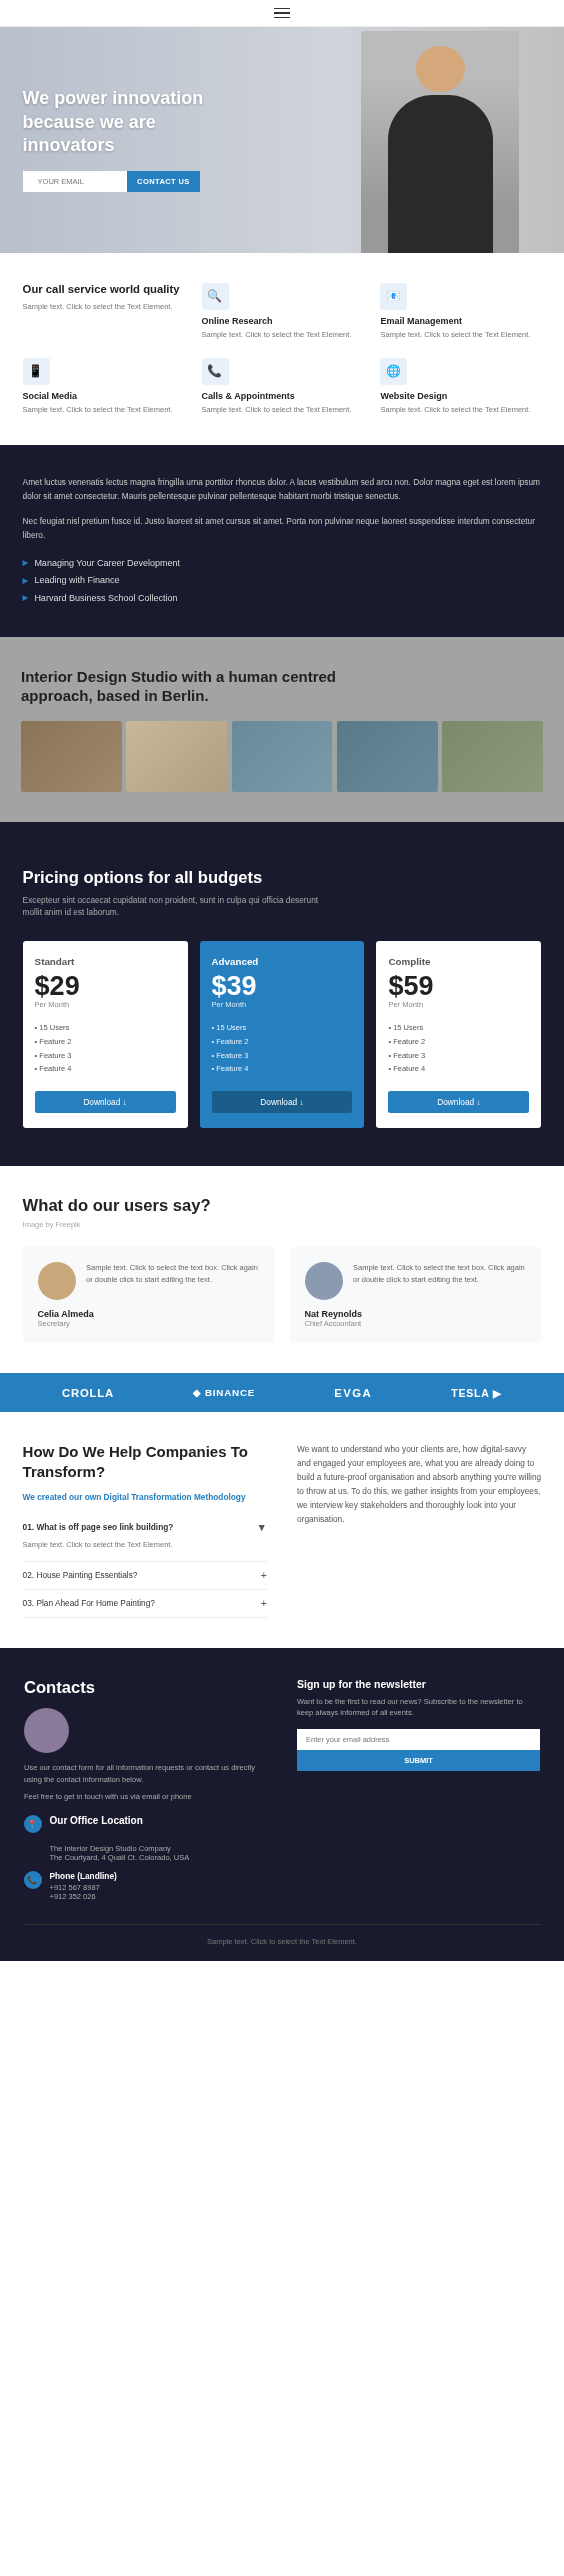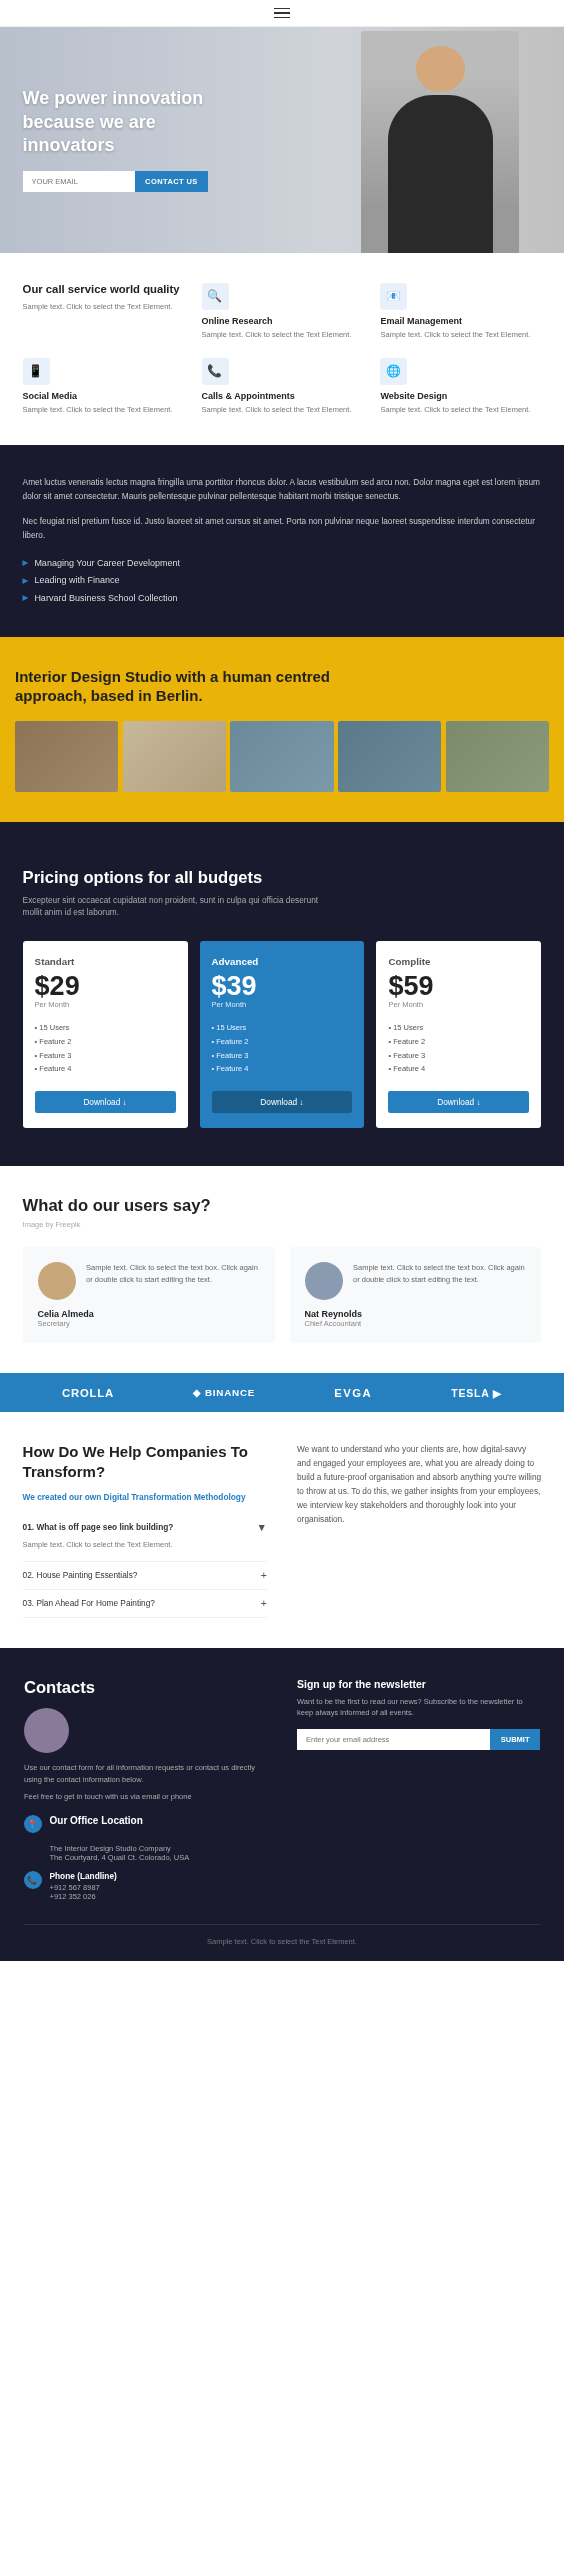--- a/index.html
+++ b/index.html
@@ -13,21 +13,21 @@
     <span style="display:block;width:16.6px;height:1.5px;background:#333;"></span>
     <span style="display:block;width:16.6px;height:1.5px;background:#333;"></span>
     <span style="display:block;width:16.6px;height:1.5px;background:#333;"></span>
   </div>
 </nav>
 
 <section style="background:linear-gradient(to right, #b8c0cc 0%, #d0d4da 60%, #c0c0c0 100%); height:226px; position:relative; display:flex; align-items:center; overflow:hidden;">
   <div style="padding:0 22.6px; z-index:2; position:relative;">
     <h1 style="font-size:18px;font-weight:700;color:#fff;line-height:1.3;max-width:226px;text-shadow:0 0.8px 3px rgba(0,0,0,0.25);">We power innovation because we are innovators</h1>
     <div style="display:flex;margin-top:13.5px;">
-      <input type="email" style="padding: 6px 9px; border: none; width: 112px; font-size: 7.5px; outline: none;" placeholder="YOUR EMAIL">
+      <input type="email" style="padding: 6px 15px; border: none; width: 104px; font-size: 7.5px; outline: none;" placeholder="YOUR EMAIL">
       <button style="background:#2680c0;color:#fff;border:none;padding:6px 10.5px;font-size:7.5px;font-weight:700;cursor:pointer;letter-spacing:0.4px;">CONTACT US</button>
     </div>
   </div>
 
   <div style="position:absolute;right:45px;bottom:0;width:158px;height:222px;overflow:hidden;">
     <div style="width:100%;height:100%;background:linear-gradient(to bottom, #bbb 20%, #999 80%);border-radius:3px 3px 0 0;display:flex;flex-direction:column;align-items:center;padding-top:15px;">
       <div style="width:49px;height:49px;background:#d4a87a;border-radius:50%;"></div>
       <div style="width:105px;height:166px;background:#2a2a2a;border-radius:45px 45px 0 0;margin-top:3px;"></div>
     </div>
   </div>
@@ -85,21 +85,21 @@
       <span style="color:#2680c0;font-size:7.5px;">▶</span>
       <span>Leading with Finance</span>
     </li>
     <li style="font-size:9px;color:#ddd;padding:3.8px 0;display:flex;align-items:center;gap:6px;">
       <span style="color:#2680c0;font-size:7.5px;">▶</span>
       <span>Harvard Business School Collection</span>
     </li>
   </ul>
 </section>
 
-<section style="padding:30px 15px;background:#eab308;">
+<section style="padding:30px 21px;background:#a3a3a3;">
   <h2 style="font-size:15px;font-weight:700;color:#222;margin-bottom:15px;max-width:346px;line-height:1.3;">Interior Design Studio with a human centred approach, based in Berlin.</h2>
   <div style="display:grid;grid-template-columns:repeat(5,1fr);gap:4.5px;">
     <div style="height:71px;border-radius:2.3px;background:linear-gradient(135deg,#8b7355 0%,#a0896a 100%);"></div>
     <div style="height:71px;border-radius:2.3px;background:linear-gradient(135deg,#c8b89a 0%,#b0a080 100%);"></div>
     <div style="height:71px;border-radius:2.3px;background:linear-gradient(135deg,#6a8a9a 0%,#7a9aaa 100%);"></div>
     <div style="height:71px;border-radius:2.3px;background:linear-gradient(135deg,#5a7a8a 0%,#6a8a9a 100%);"></div>
     <div style="height:71px;border-radius:2.3px;background:linear-gradient(135deg,#7a8a6a 0%,#8a9a7a 100%);"></div>
   </div>
 </section>
 
@@ -247,21 +247,21 @@
           <div style="font-size:8.3px;font-weight:700;color:#fff;margin-bottom:2.3px;">Phone (Landline)</div>
           <div style="font-size:7.5px;color:#aaa;">+912 567 8987</div>
           <div style="font-size:7.5px;color:#aaa;">+912 352 026</div>
         </div>
       </div>
     </div>
 
     <div>
       <h3 style="font-size:10.5px;font-weight:600;color:#fff;margin-bottom:6px;">Sign up for the newsletter</h3>
       <p style="font-size:7.5px;color:#aaa;line-height:1.5;margin-bottom:10.5px;">Want to be the first to read our news? Subscribe to the newsletter to keep always informed of all events.</p>
-      <div style="display:flex;">
+      <div style="display:flex;flex-direction:column;">
         <input type="email" style="flex: 1 1 0%; padding: 6px 9px; border: none; font-size: 7.5px; outline: none;" placeholder="Enter your email address">
         <button style="background:#2680c0;color:#fff;border:none;padding:6px 10.5px;font-size:7.5px;cursor:pointer;font-weight:600;">SUBMIT</button>
       </div>
     </div>
   </div>
   <hr style="border:none;border-top:0.8px solid #333;margin-bottom:12px;">
   <p style="font-size:7.5px;color:#777;text-align:center;">Sample text. Click to select the Text Element.</p>
 </footer>
 
 

